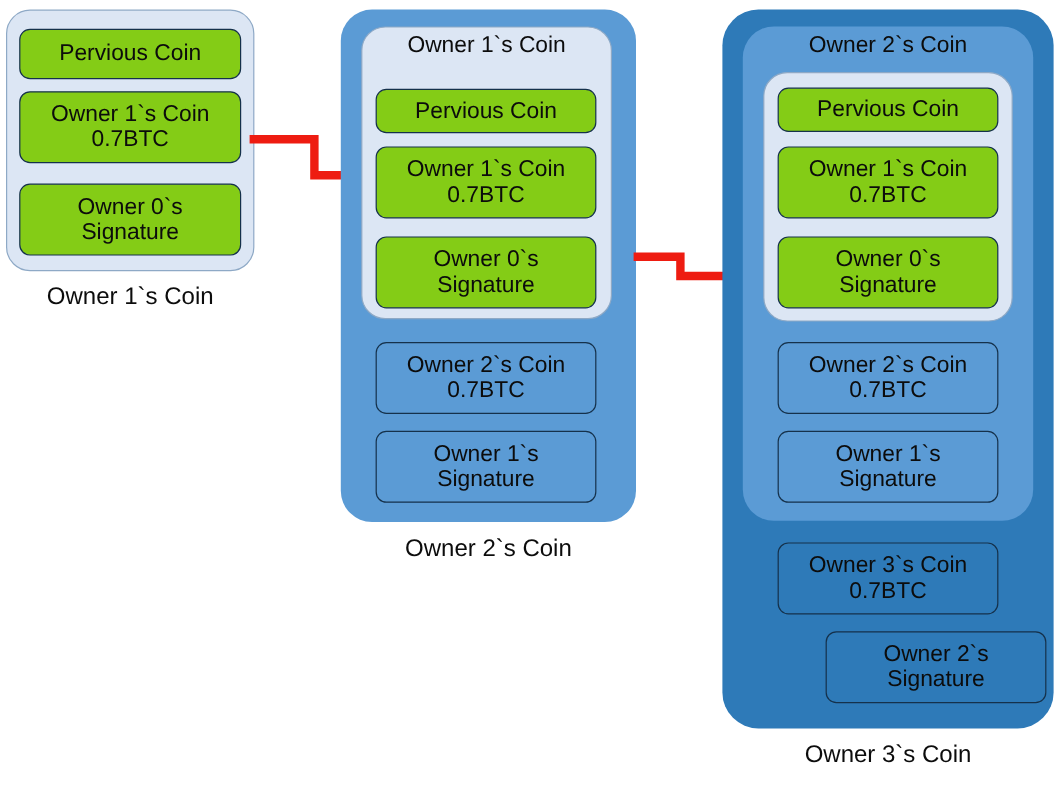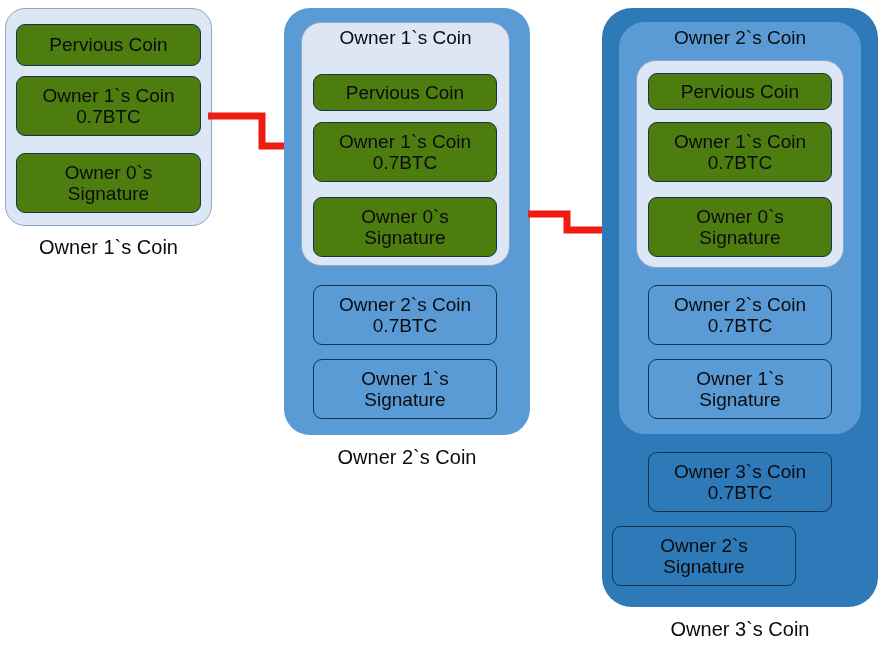--- a/index.html
+++ b/index.html
@@ -52,21 +52,21 @@
     justify-content: center;
     text-align: center;
     line-height: 1.12;
     font-size: 19px;
     color: #0c0c0c;
     background: transparent;
     padding: 2px 4px;
     white-space: pre-line;
   }
   .box-pale {
-    background: #4d7c0f;
+    background: #84cc16;
   }
 
   
   .panel-title {
     position: absolute;
     text-align: center;
     font-size: 19px;
     color: #0c0c0c;
     line-height: 1.1;
   }
@@ -159,18 +159,18 @@
 
   <div class="box" style="left:648px; top:285px; width:184px; height:60px;">Owner 2`s Coin
 0.7BTC</div>
 
   <div class="box" style="left:648px; top:359px; width:184px; height:60px;">Owner 1`s
 Signature</div>
 
   <div class="box" style="left:648px; top:452px; width:184px; height:60px;">Owner 3`s Coin
 0.7BTC</div>
 
-  <div class="box" style="left:612px; top:526px; width:184px; height:60px;">Owner 2`s
+  <div class="box" style="left:688px; top:526px; width:184px; height:60px;">Owner 2`s
 Signature</div>
 
   <div class="caption" style="left:602px; top:618px; width:276px;">Owner 3`s Coin</div>
 
 </div>
 
 </body></html>

